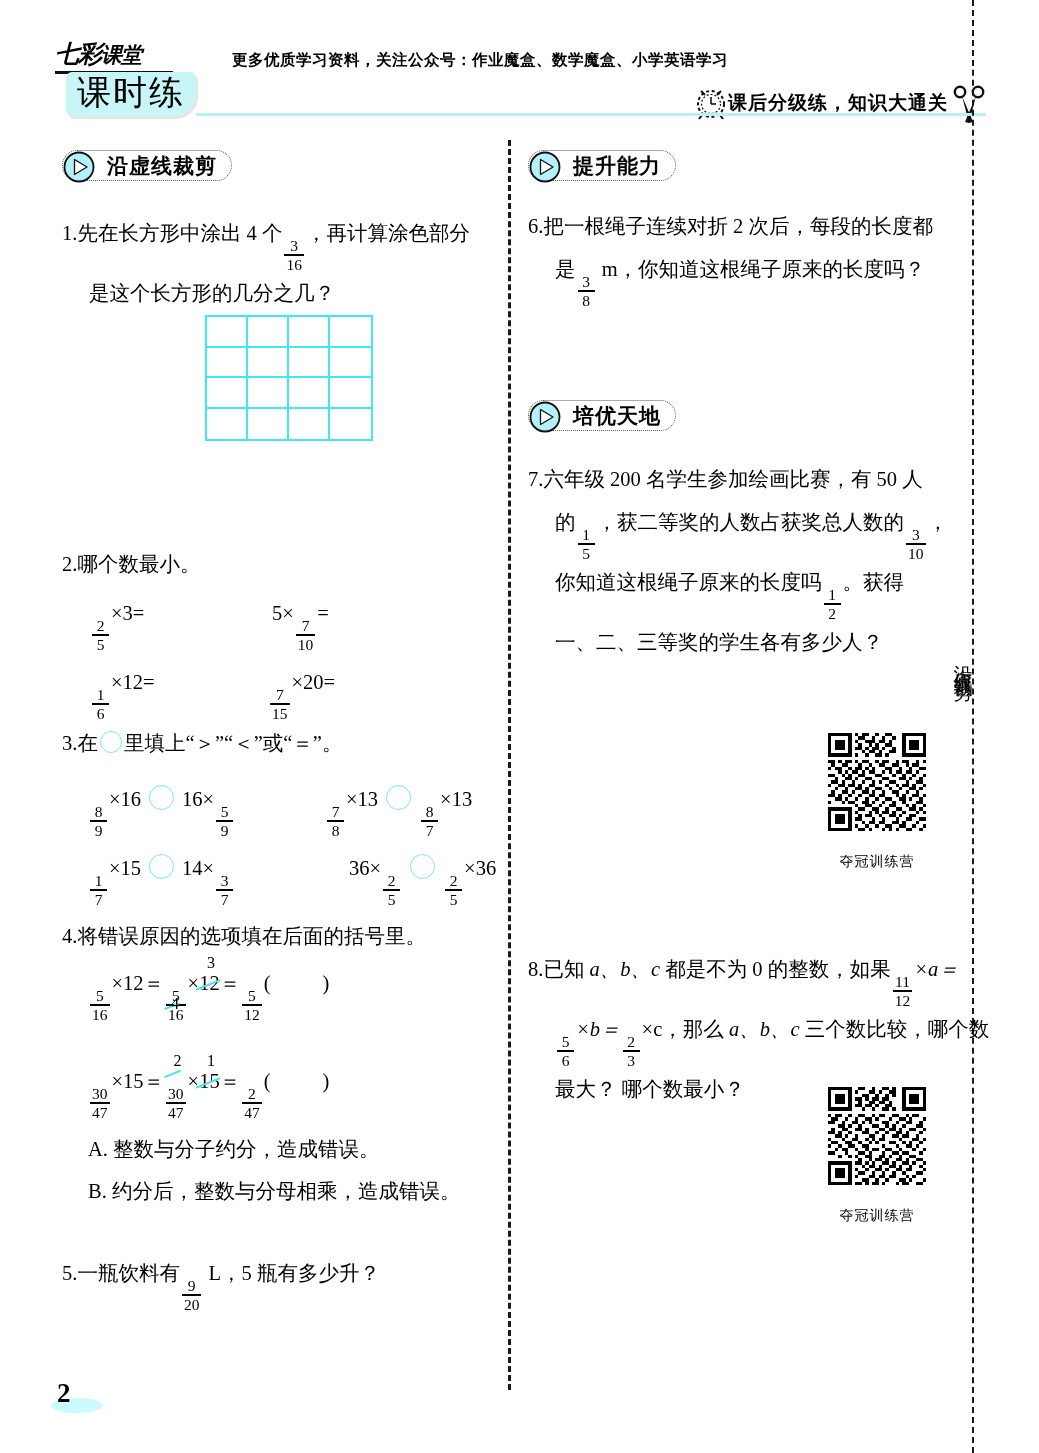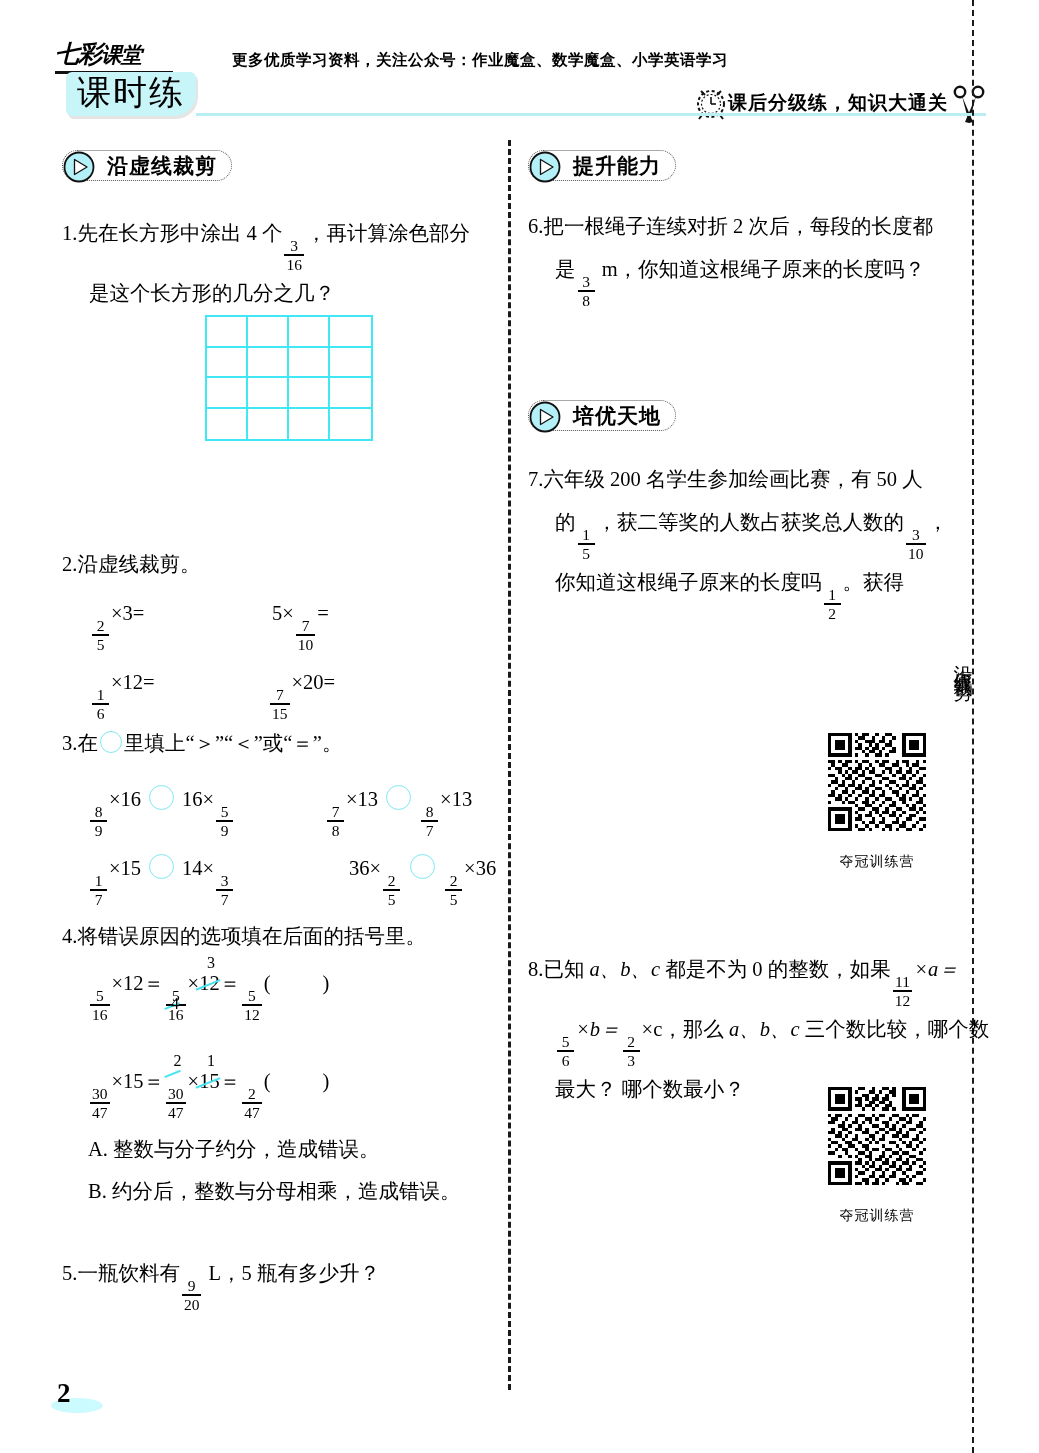--- a/index.html
+++ b/index.html
@@ -198,21 +198,21 @@
       <div></div>
       <div></div>
       <div></div>
     <div></div>
       <div></div>
       <div></div>
       <div></div>
   </div>
 
   <div class="q" style="left:62px;top:543px;width:445px;">
-    <span class="ln"><span class="num">2.</span><span>沿虚线裁剪。</span></span>
+    <span class="ln"><span class="num">2.</span><span>哪个数最小。</span></span>
   </div>
   <div class="q" style="left:90px;top:592px;">
     <span class="ln"><span class="fr">
           <span class="n">2</span>
           <span class="bar"></span>
           <span class="d">5</span>
         </span><span>×</span><span>3</span><span>=</span></span>
   </div>
   <div class="q" style="left:272px;top:592px;">
     <span class="ln"><span>5</span><span>×</span><span class="fr">
@@ -374,20 +374,21 @@
         </span><span>，获二等奖的人数占获奖总人数的</span><span class="fr">
           <span class="n">3</span>
           <span class="bar"></span>
           <span class="d">10</span>
         </span><span>，</span></span>
     <span class="ln indent"><span>你知道这根绳子原来的长度吗</span><span class="fr">
           <span class="n">1</span>
           <span class="bar"></span>
           <span class="d">2</span>
         </span><span>。获得</span></span>
+    <span class="ln indent">一、二、三等奖的学生各有多少人？</span>
   </div>
 
   <div class="qr-wrap" style="left:828px;top:733px;">
     <svg class="qr" viewBox="0 0 29 29" shape-rendering="crispEdges">
       <rect width="29" height="29" fill="#fff"></rect>
       <g fill="#000">
         <rect x="0" y="0" width="7" height="1"></rect>
           <rect x="0" y="6" width="7" height="1"></rect>
         <rect x="0" y="0" width="1" height="7"></rect>
           <rect x="6" y="0" width="1" height="7"></rect>

